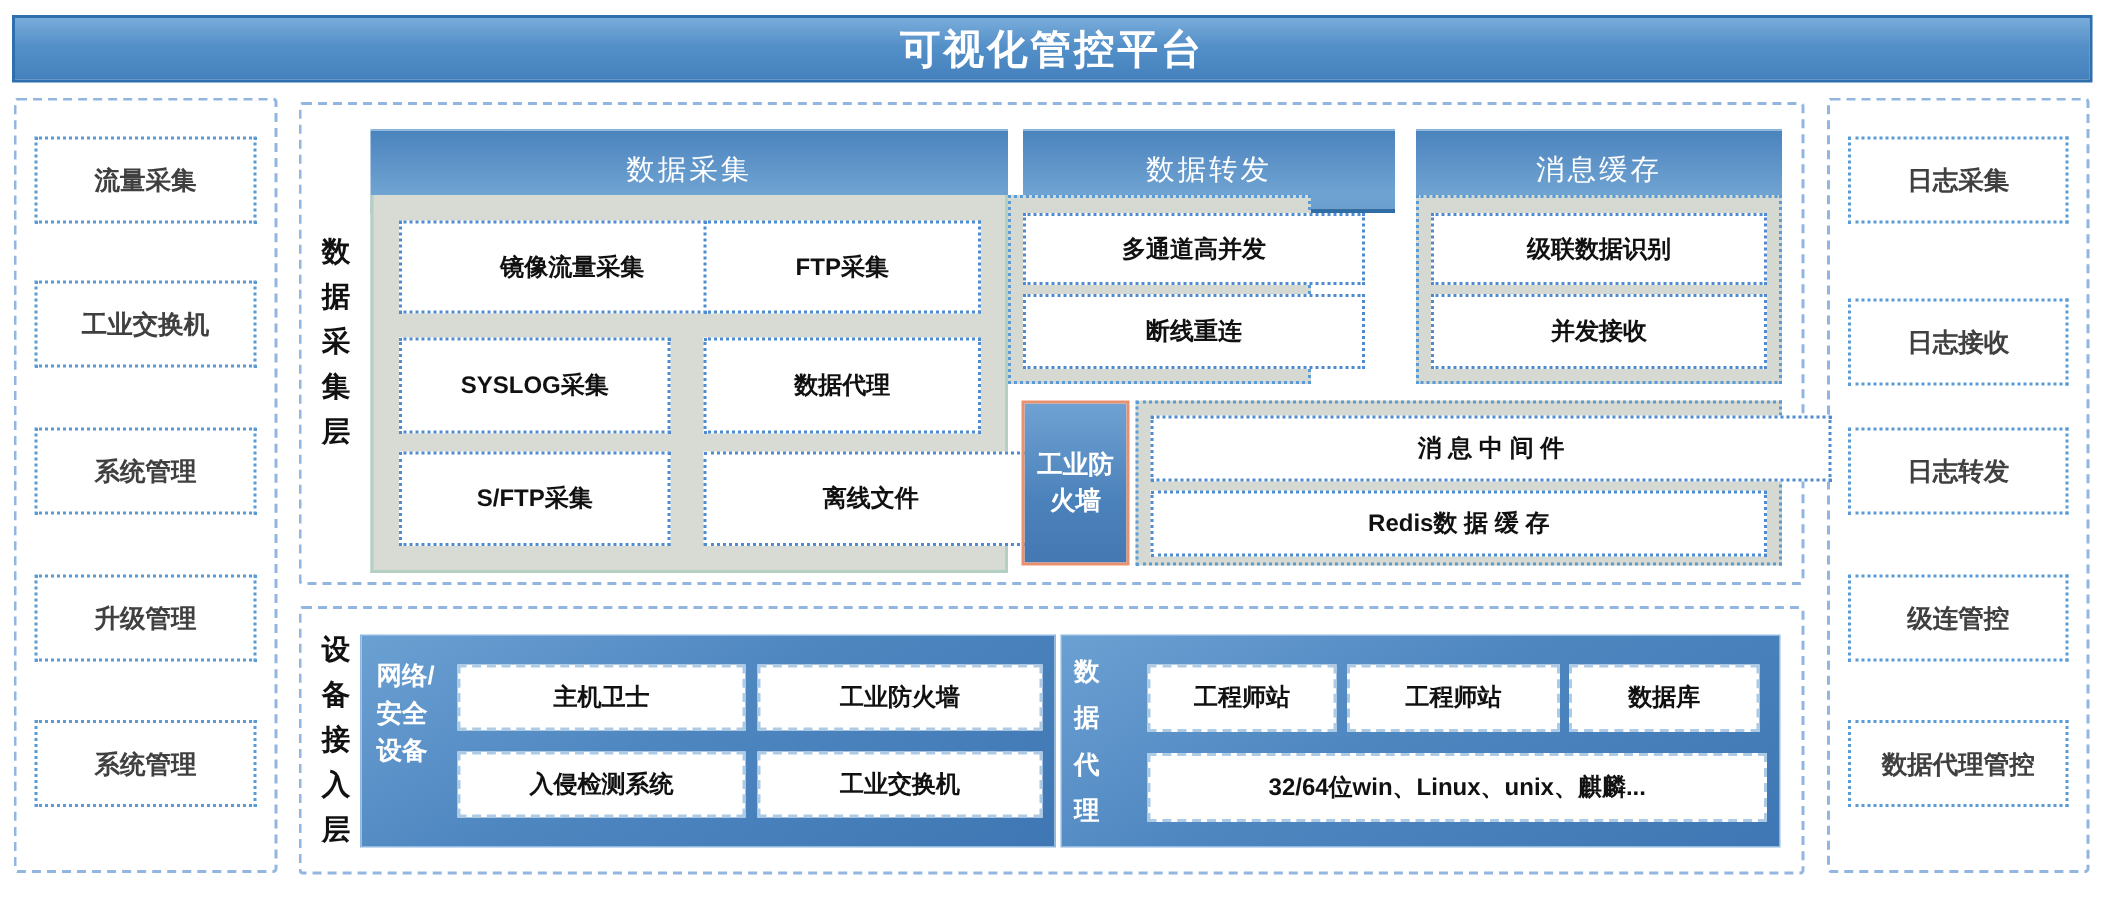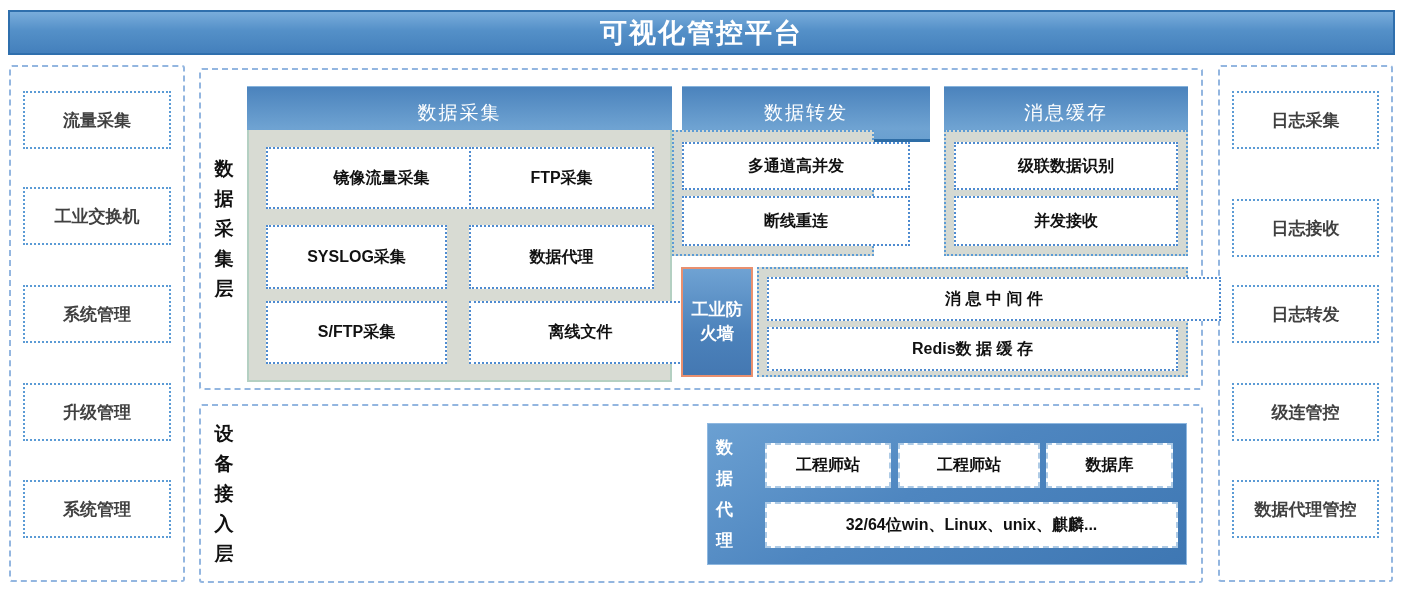--- a/index.html
+++ b/index.html
@@ -141,20 +141,29 @@
     </div>
   </div>
 
   <div class="dashed-container" style="left:199px; top:404px; width:1004px; height:179px;">
     <div class="v-label" style="left:2px; top:0; bottom:0; width:42px;">设
 备
 接
 入
 层</div>
 
+    <div class="blue-panel" style="left:39px; top:17px; width:464px; height:142px;">
+      <div class="panel-label" style="left:10px; top:14px;">网络/
+安全
+设备</div>
+      <div class="dash-box" style="left:64px;  top:19px; width:192px; height:44px;">主机卫士</div>
+      <div class="dash-box" style="left:264px; top:19px; width:190px; height:44px;">工业防火墙</div>
+      <div class="dash-box" style="left:64px;  top:77px; width:192px; height:44px;">入侵检测系统</div>
+      <div class="dash-box" style="left:264px; top:77px; width:190px; height:44px;">工业交换机</div>
+    </div>
 
     <div class="blue-panel" style="left:506px; top:17px; width:480px; height:142px;">
       <div class="panel-label vcenter" style="left:8px; width:30px;">数
 据
 代
 理</div>
       <div class="dash-box" style="left:57px;  top:19px; width:126px; height:45px;">工程师站</div>
       <div class="dash-box" style="left:190px; top:19px; width:142px; height:45px;">工程师站</div>
       <div class="dash-box" style="left:338px; top:19px; width:127px; height:45px;">数据库</div>
       <div class="dash-box" style="left:57px;  top:78px; width:413px; height:46px;">32/64位win、Linux、unix、麒麟...</div>

